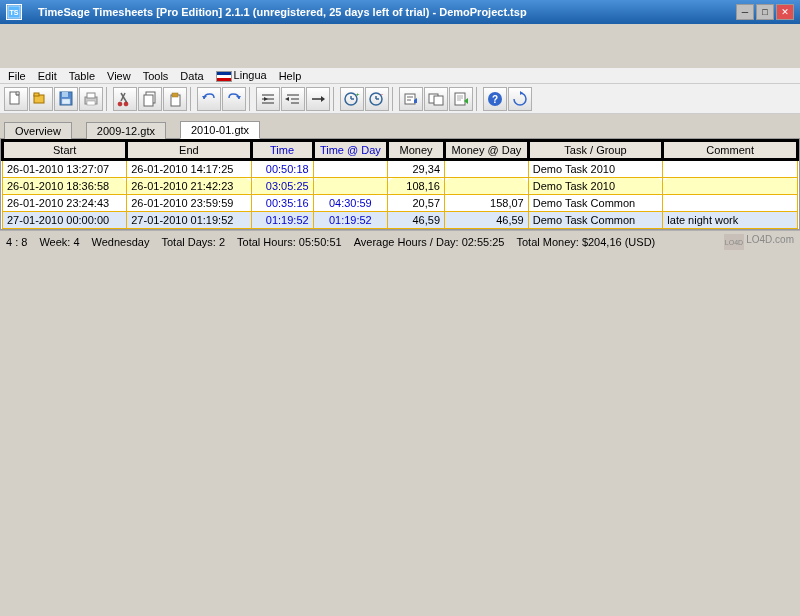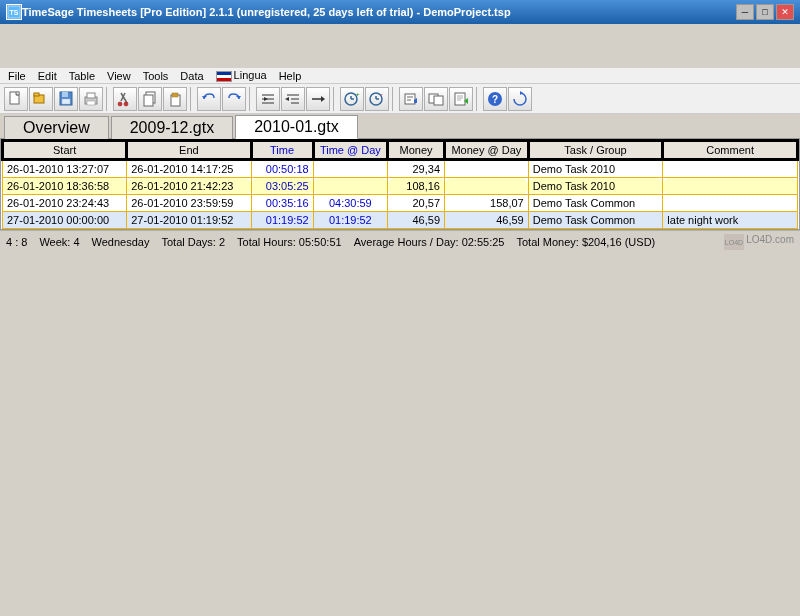--- a/index.html
+++ b/index.html
@@ -18,21 +18,21 @@
       color: white;
       padding: 3px 6px;
       display: flex;
       align-items: center;
       justify-content: space-between;
       height: 24px;
     }
     .title-bar-left {
       display: flex;
       align-items: center;
-      gap: 0;
+      gap: 16px;
       font-size: 11px;
       font-weight: bold;
       text-align: right;
     }
     .title-bar-icon {
       width: 16px;
       height: 16px;
       background: #5ba3e0;
       border: 1px solid #fff;
       display: flex;
@@ -107,26 +107,26 @@
 
     
     .tabs-bar {
       background: #d4d0c8;
       display: flex;
       align-items: flex-end;
       padding: 3px 4px 0 4px;
       height: 24px;
     }
     .tab {
-      padding: 2px 18px;
+      padding: 2px 10px;
       border: 1px solid #999;
       cursor: pointer;
-      font-size: 16px;
+      font-size: 11px;
       background: #d4d0c8;
-      margin-right: 2px;
+      margin-right: 14px;
       border-bottom: none;
       position: relative;
       top: 1px;
     }
     .tab.active {
       background: #ffffff;
       border-bottom: 1px solid #ffffff;
       font-weight: normal;
       z-index: 2;
     }

